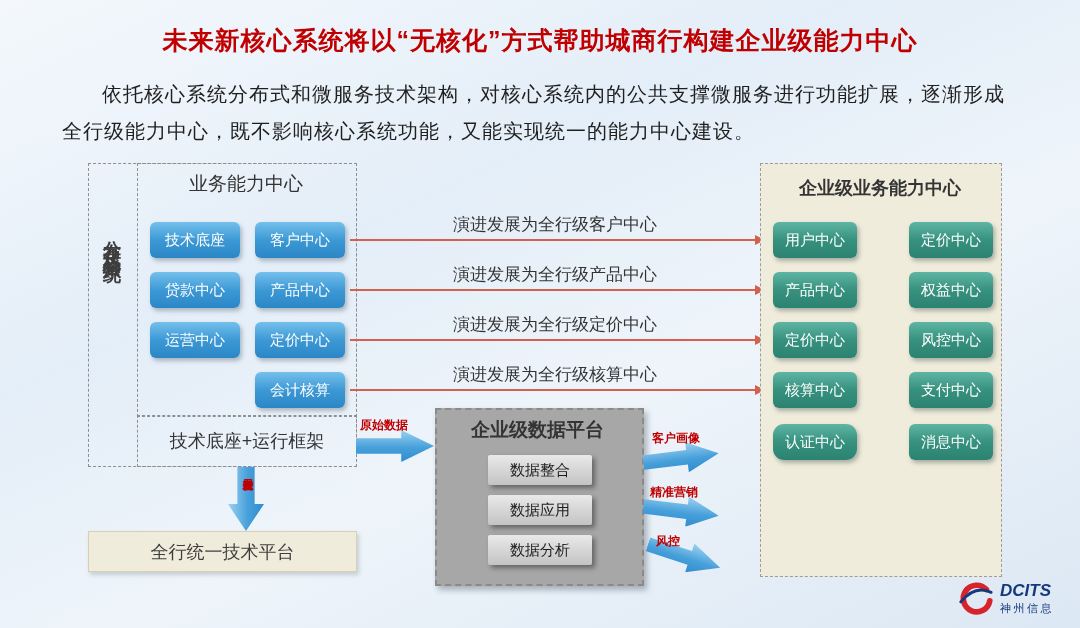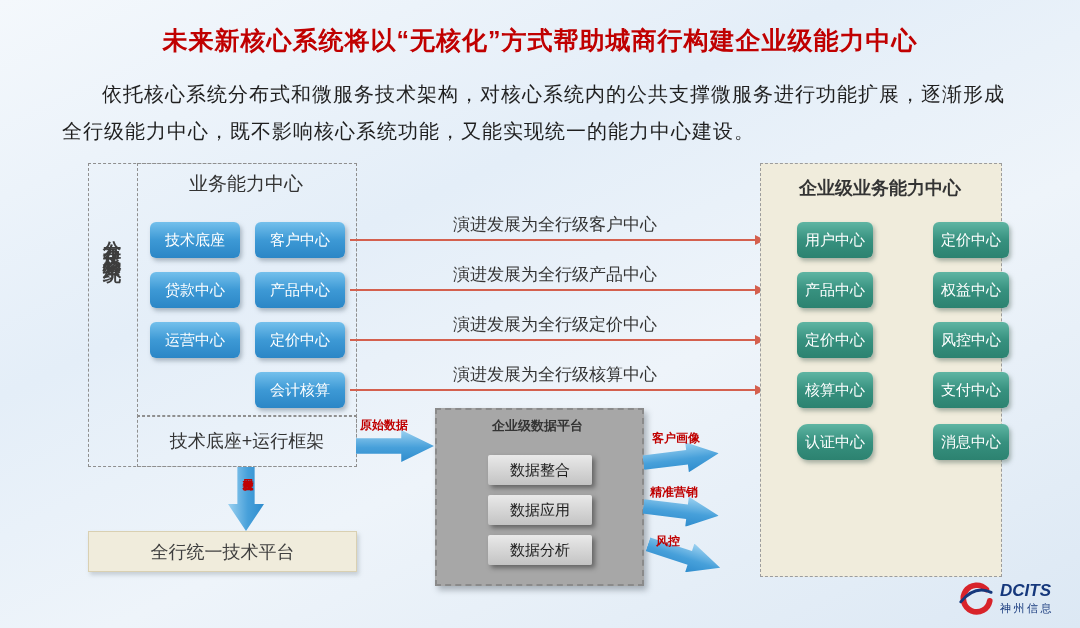--- a/index.html
+++ b/index.html
@@ -10,24 +10,24 @@
   .title{left:0;width:100%;text-align:center;top:24px;font-size:25px;font-weight:bold;
     color:var(--title-red,#c00000);letter-spacing:1px;}
   .intro{left:62px;top:76px;width:956px;font-size:20px;line-height:1.85;
     color:var(--body-text,#1f1f1f);text-indent:2em;letter-spacing:1px;}
   .dashed{border:1px dashed #8f8f8f;}
   .vtext{writing-mode:vertical-rl;text-orientation:upright;}
   .btn-blue{width:90px;height:36px;border-radius:6px;color:#fff;font-size:15px;
     display:flex;align-items:center;justify-content:center;
     background:linear-gradient(180deg,#74c0ec 0%,#3d99d5 50%,#2b86c6 100%);
     box-shadow:2px 3px 4px rgba(110,125,140,.5);}
-  .btn-green{width:76px;height:36px;border-radius:6px;color:#fff;font-size:15px;
+  .btn-green{width:84px;height:36px;border-radius:6px;color:#fff;font-size:15px;
     display:flex;align-items:center;justify-content:center;
     background:linear-gradient(180deg,#5fb5a3 0%,#37917f 50%,#2c8270 100%);
-    box-shadow:2px 3px 4px rgba(95,115,105,.5);margin-left:24px;}
+    box-shadow:2px 3px 4px rgba(95,115,105,.5);}
   .evo-line{height:2px;background:var(--evo-arrow,#d4604e);}
   .evo-line::after{content:"";position:absolute;right:-9px;top:-4px;
     border-left:10px solid var(--evo-arrow,#d4604e);
     border-top:5px solid transparent;border-bottom:5px solid transparent;}
   .evo-label{left:370px;width:370px;text-align:center;font-size:17px;color:#333;}
   .arrow-right{background:linear-gradient(180deg,#9dd2f1 0%,#47a0da 55%,#2f8ccd 100%);
     clip-path:polygon(0 26%,58% 26%,58% 0,100% 50%,58% 100%,58% 74%,0 74%);}
   .arrow-down{background:linear-gradient(90deg,#9dd2f1 0%,#47a0da 55%,#2f8ccd 100%);
     clip-path:polygon(26% 0,74% 0,74% 58%,100% 58%,50% 100%,0 58%,26% 58%);}
   .flow-label{font-size:12px;font-weight:bold;color:var(--flow-label,#c00000);white-space:nowrap;}
@@ -75,21 +75,21 @@
   <div class="abs evo-label" style="top:313px;">演进发展为全行级定价中心</div>
   <div class="abs evo-line" style="left:350px;top:339px;width:406px;"></div>
 
   <div class="abs evo-label" style="top:363px;">演进发展为全行级核算中心</div>
   <div class="abs evo-line" style="left:350px;top:389px;width:406px;"></div>
 
   <div class="abs arrow-right" style="left:356px;top:430px;width:78px;height:32px;"></div>
   <div class="abs flow-label" style="left:360px;top:417px;">原始数据</div>
 
   <div class="abs" style="left:435px;top:408px;width:205px;height:174px;background:var(--gray,#a7a7a7);border:2px dashed #8a8a8a;box-shadow:3px 4px 6px rgba(70,80,90,.4);"></div>
-  <div class="abs panel-title" style="left:435px;top:417px;width:205px;text-align:center;font-size:13px;">企业级数据平台</div>
+  <div class="abs panel-title" style="left:435px;top:417px;width:205px;text-align:center;font-size:19px;">企业级数据平台</div>
   <div class="abs module" style="top:455px;">数据整合</div>
   <div class="abs module" style="top:495px;">数据应用</div>
   <div class="abs module" style="top:535px;">数据分析</div>
 
   <div class="abs arrow-right" style="left:643px;top:443px;width:76px;height:30px;transform:rotate(-7deg);"></div>
   <div class="abs flow-label" style="left:652px;top:430px;">客户画像</div>
 
   <div class="abs arrow-right" style="left:643px;top:496px;width:76px;height:30px;transform:rotate(7deg);"></div>
   <div class="abs flow-label" style="left:650px;top:484px;">精准营销</div>
 

